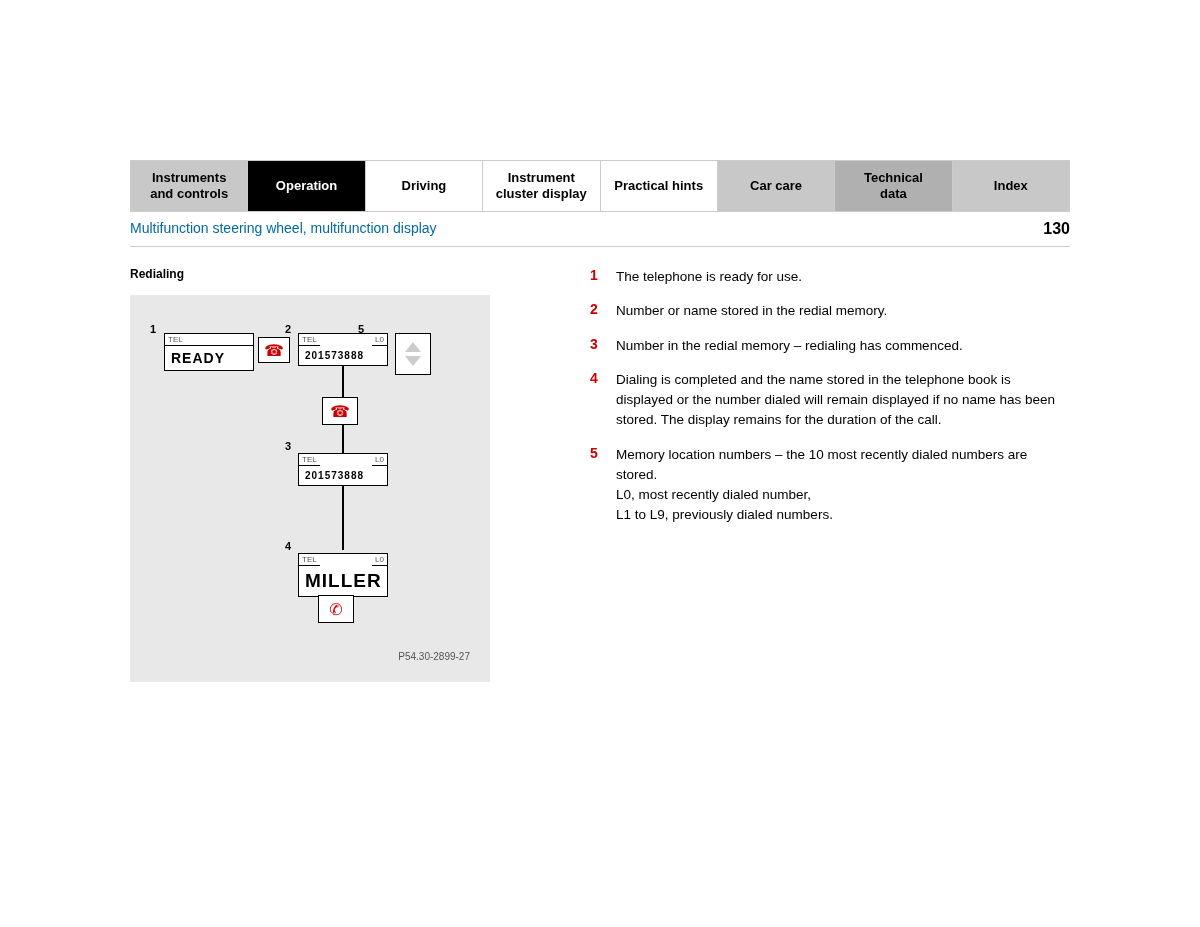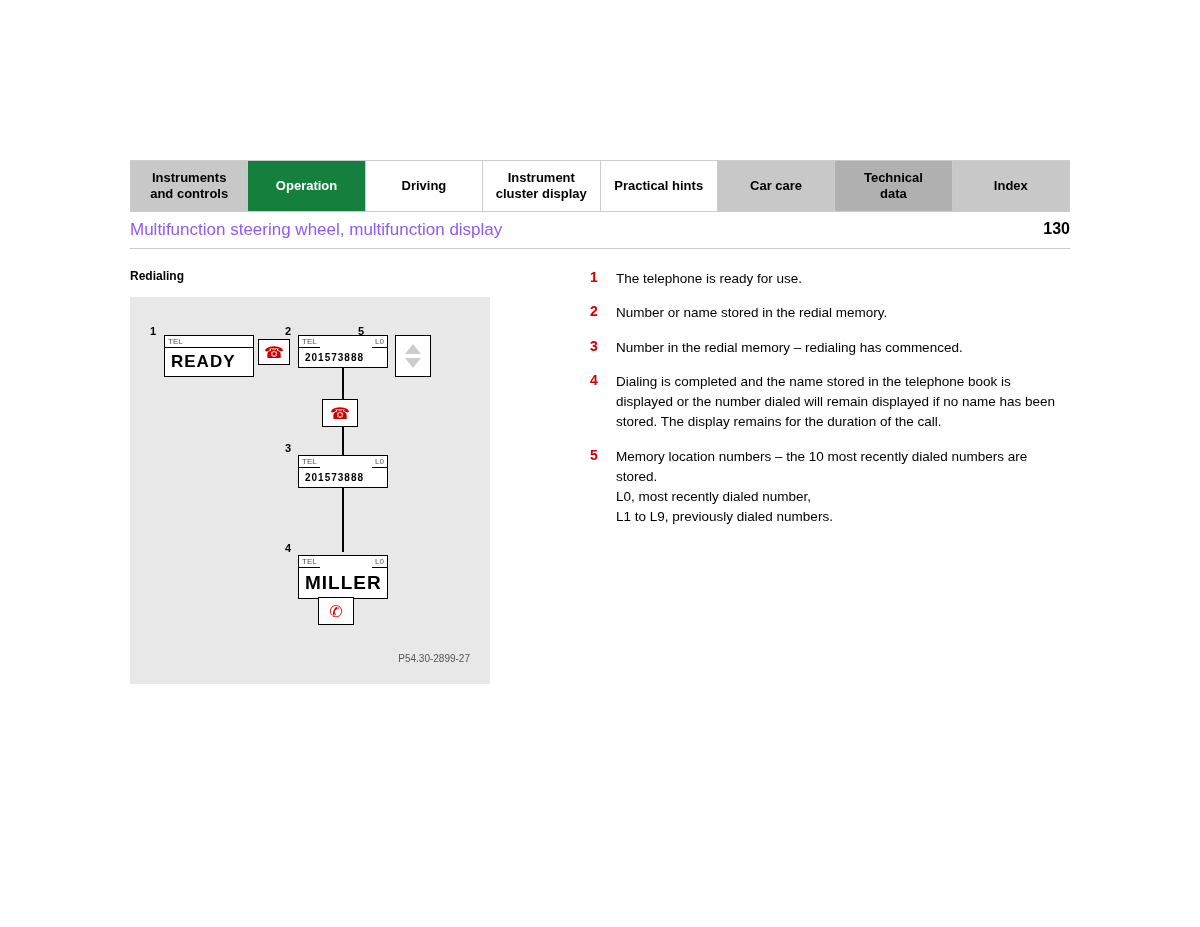--- a/index.html
+++ b/index.html
@@ -35,21 +35,21 @@
       font-size: 13px;
       font-weight: bold;
       cursor: pointer;
       flex: 1;
       border-right: 1px solid #ccc;
       line-height: 1.2;
     }
     .nav-item:last-child { border-right: none; }
 
     .nav-item.active {
-      background: #15803d;
+      background: #000000;
       color: #fff;
     }
     .nav-item.light-gray {
       background: #c8c8c8;
       color: #000;
     }
     .nav-item.medium-gray {
       background: #b0b0b0;
       color: #000;
     }
@@ -240,41 +240,41 @@
     <div class="nav-item medium-gray">
       <span style="white-space:pre-line;">Technical
 data</span>
     </div>
     <div class="nav-item light-gray">
       <span>Index</span>
     </div>
   </nav>
 
   <div class="page-header">
-    <span style="font-size:17px;color:#8b5cf6;">Multifunction steering wheel, multifunction display</span>
+    <span style="font-size:14px;color:#0369a1;">Multifunction steering wheel, multifunction display</span>
     <span class="page-number">130</span>
   </div>
 
   <div class="content-area">
 
     <div class="left-panel">
       <div class="section-title">Redialing</div>
 
       <div class="diagram-box">
         <div class="diagram-inner">
 
           <span class="num-label" style="left:0px; top:8px;">1</span>
           <span class="num-label" style="left:135px; top:8px;">2</span>
           <span class="num-label" style="left:135px; top:125px;">3</span>
           <span class="num-label" style="left:135px; top:225px;">4</span>
           <span class="num-label" style="left:208px; top:8px;">5</span>
 
           <div class="disp-box" style="left:14px; top:18px; width:90px;">
             <div class="disp-label">TEL</div>
-            <div class="disp-content" style="font-size:17px;">READY</div>
+            <div class="disp-content" style="font-size:14px;">READY</div>
           </div>
 
           <div style="position:absolute; left:108px; top:22px; width:32px; height:26px; border:1.5px solid #000; background:#fff; display:flex; align-items:center; justify-content:center;">
             <span style="color:#cc0000; font-size:16px; transform:scaleX(-1); display:inline-block;">☎</span>
           </div>
 
           <div class="disp-box" style="left:148px; top:18px; width:90px;">
             <div style="display:flex; justify-content:space-between;">
               <div class="disp-label">TEL</div>
               <div class="disp-label">L0</div>

